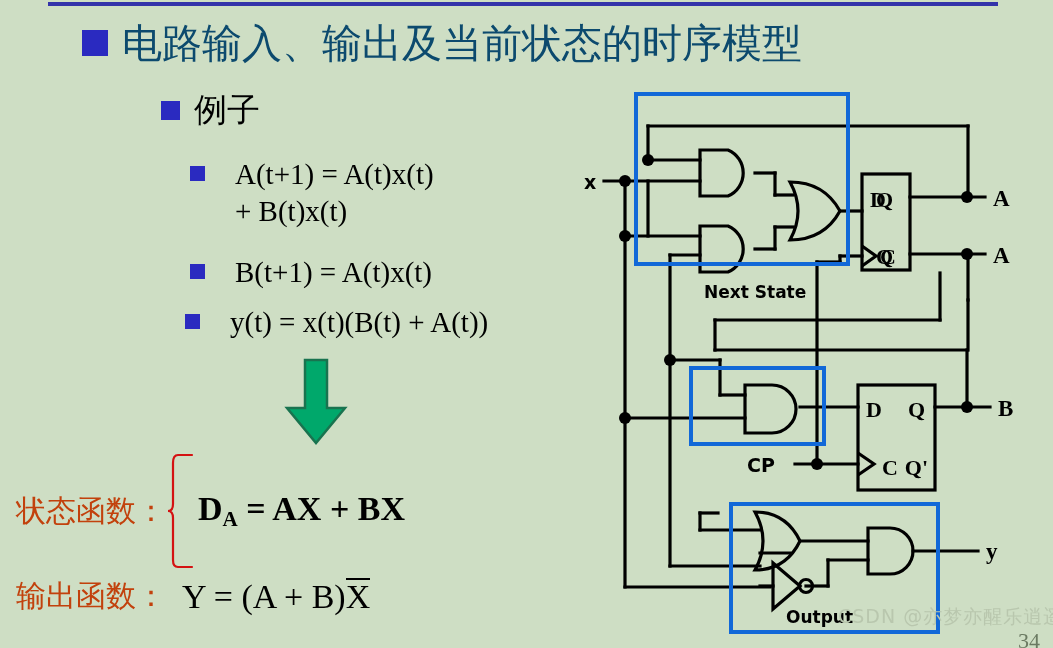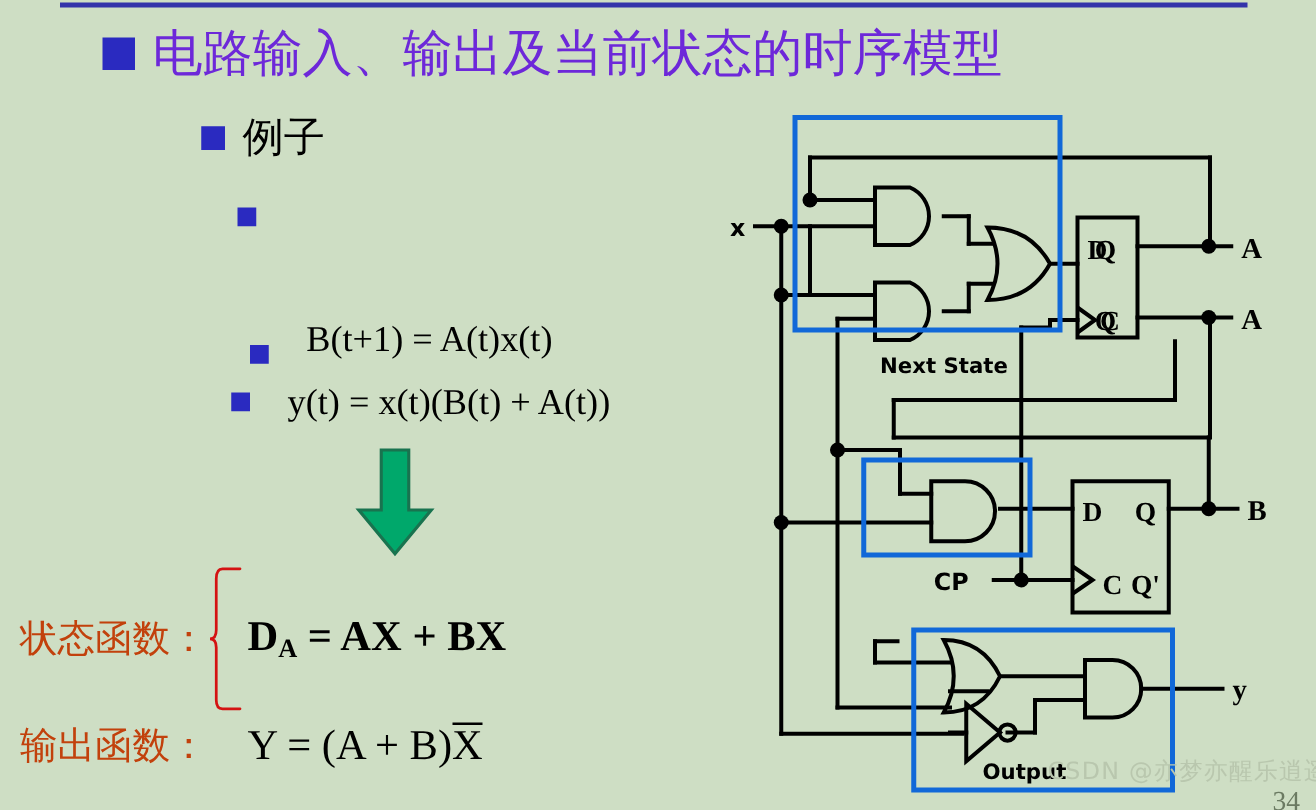--- a/index.html
+++ b/index.html
@@ -38,21 +38,21 @@
     top: 22px;
     display: flex;
     align-items: center;
     gap: 14px;
   }
   .title-row .bullet-sq { width: 26px; height: 26px; }
   .title-text {
     font-family: "DejaVu Serif", serif;
     font-size: 40px;
     line-height: 1.05;
-    color: #6d28d9;
+    color: #0c4a6e;
     white-space: nowrap;
   }
 
   
   .l2-row {
     position: absolute;
     left: 145px;
     top: 88px;
     display: flex;
     align-items: center;
@@ -76,21 +76,21 @@
   }
   .eq-item .bullet-sq { width: 15px; height: 15px; margin-top: 10px; }
   .eq-text {
     font-family: "Liberation Serif", serif;
     font-size: 29px;
     line-height: 1.28;
     color: #000;
     white-space: pre;
   }
   #eq1 { left: 190px; top: 156px; }
-  #eq2 { left: 200px; top: 254px; align-items: flex-end; }
+  #eq2 { left: 190px; top: 254px; }
   #eq3 { left: 185px; top: 304px; }
 
   
   .arrow-wrap {
     position: absolute;
     left: 281px;
     top: 358px;
     width: 70px;
     height: 88px;
   }
@@ -130,21 +130,21 @@
     gap: 14px;
     margin-left: 2px;
     font-weight: bold;
   }
   .row-output {
     position: absolute;
     left: 16px;
     top: 576px;
     display: flex;
     align-items: center;
-    gap: 32px;
+    gap: 16px;
   }
 
   
   #circuit { position: absolute; left: 0; top: 0; }
 
   
   .watermark {
     position: absolute;
     left: 838px;
     top: 604px;
@@ -175,20 +175,21 @@
     <span class="title-text">电路输入、输出及当前状态的时序模型</span>
   </div>
 
   <div class="l2-row">
     <span class="bullet-sq"></span>
     <span class="l2-text">例子</span>
   </div>
 
   <div class="eq-item" id="eq1">
     <span class="bullet-sq"></span>
+    <span class="eq-text"><span>A(t+1) = A(t)x(t)</span><br><span>+ B(t)x(t)</span></span>
   </div>
 
   <div class="eq-item" id="eq2">
     <span class="bullet-sq"></span>
     <span class="eq-text">B(t+1) = A(t)x(t)</span>
   </div>
 
   <div class="eq-item" id="eq3">
     <span class="bullet-sq"></span>
     <span class="eq-text">y(t) = x(t)(B(t) + A(t))</span>

